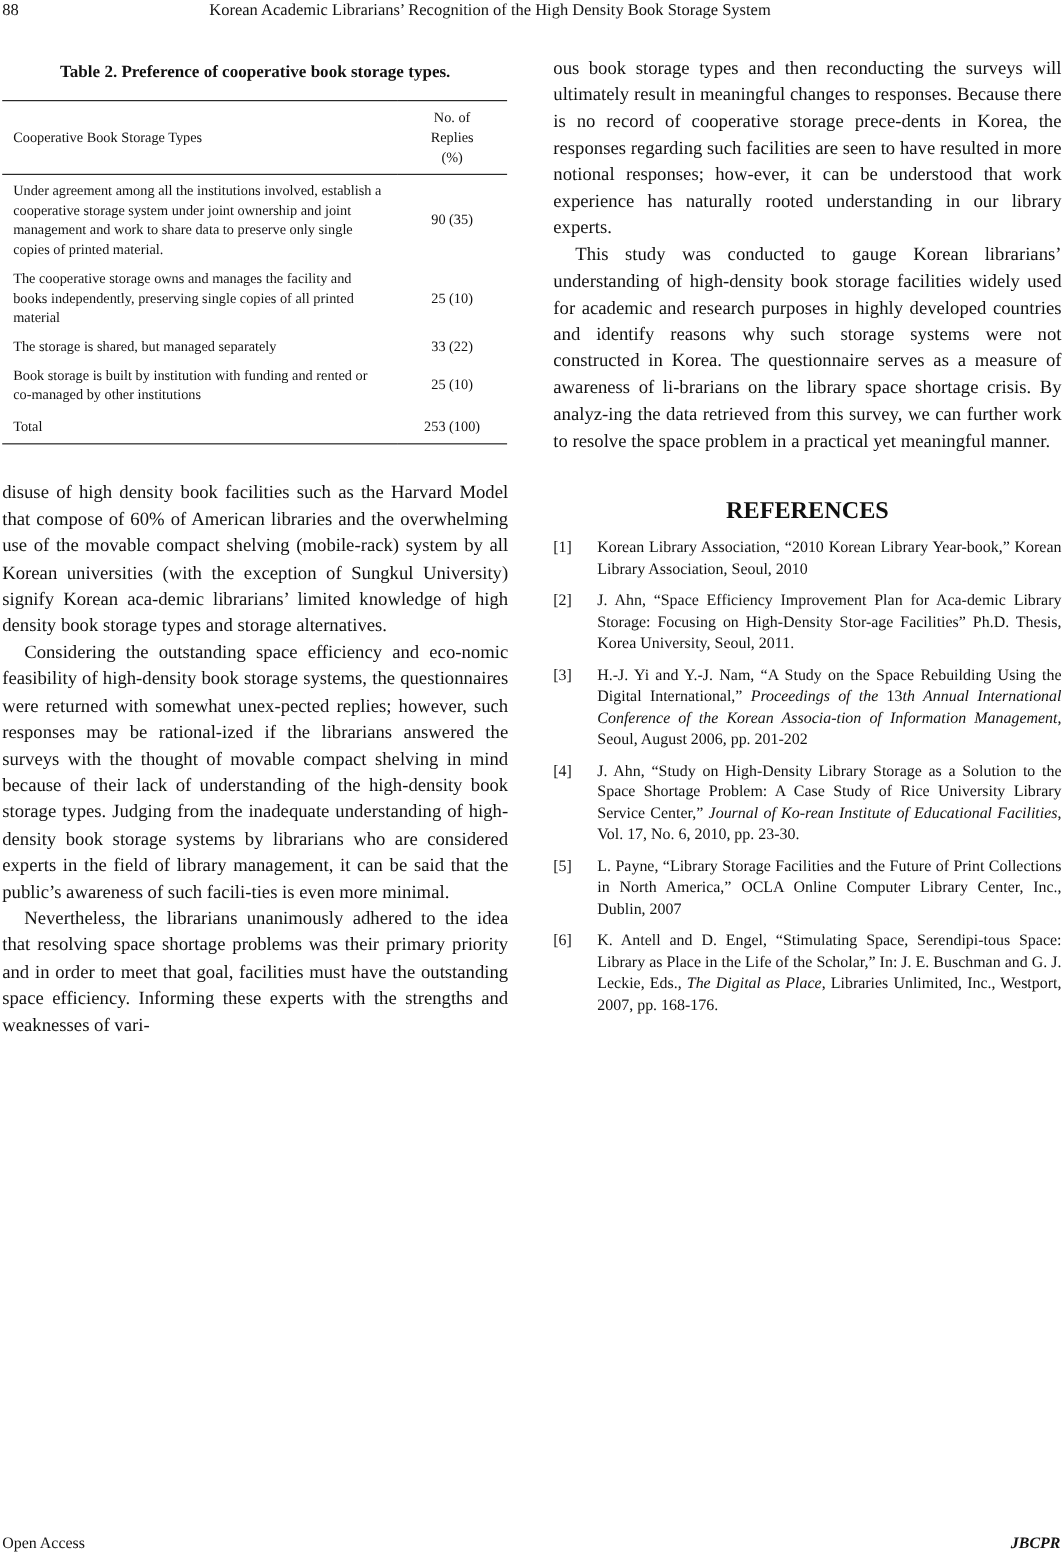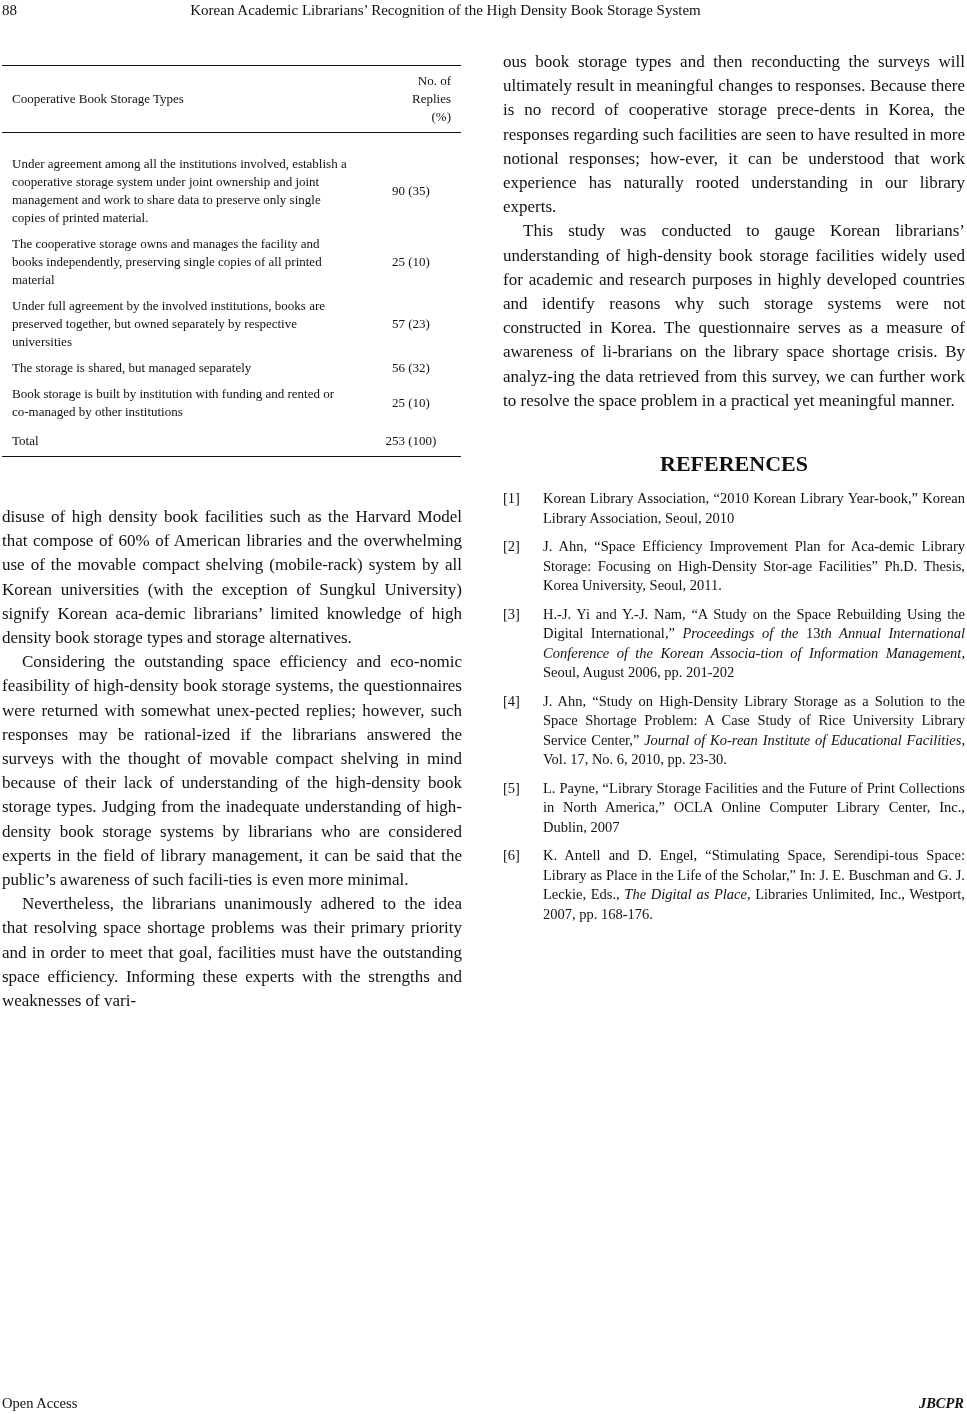--- a/index.html
+++ b/index.html
@@ -21,32 +21,32 @@
   
   .table-caption {
     font-weight: bold; font-size: 15.5px; text-align: center; margin: 6px 0 0 0; line-height: 20px;
   }
   table.t2 {
     width: 459px; border-collapse: collapse; margin-top: 15px; font-size: 13px; line-height: 18px;
   }
   table.t2 thead tr { border-top: 1.3px solid #111; border-bottom: 1.3px solid #111; }
   table.t2 th { font-weight: normal; vertical-align: middle; padding: 6px 10px; }
   table.t2 th.c1 { text-align: left; }
-  table.t2 th.c2 { text-align: right; width: 80px; }
+  table.t2 th.c2 { text-align: center; width: 80px; }
   table.t2 td { vertical-align: middle; padding: 3px 10px 5px 10px; }
   table.t2 td.c2 { text-align: center; white-space: nowrap; }
-  table.t2 tbody tr:first-child td { padding-top: 22px; }
+  table.t2 tbody tr:first-child td { padding-top: 5px; }
   table.t2 tr.total { border-bottom: 1.3px solid #111; }
   table.t2 tr.total td { padding-top: 6px; padding-bottom: 6px; }
 
   p.body {
     margin: 0; font-size: 17px; line-height: 24.2px; text-align: justify;
   }
   p.body.indent { text-indent: 20px; }
-  .col-left .body-block { margin-top: 48px; }
+  .col-left .body-block { margin-top: 32px; }
 
   .refs-heading {
     text-align: center; font-weight: bold; font-size: 22px; margin: 36px 0 10px 0; line-height: 30px;
   }
   .ref {
     display: flex; font-size: 14.5px; line-height: 19.5px; margin-bottom: 9px;
   }
   .ref .num { width: 40px; flex: none; }
   .ref .txt { flex: 1; text-align: justify; }
   .ref em { font-style: italic; }
@@ -59,20 +59,21 @@
 </style>
 </head>
 <body>
 
 <div class="running-head">
   <span class="page-num">88</span>
   <span class="title">Korean Academic Librarians’ Recognition of the High Density Book Storage System</span>
 </div>
 
 <div class="col col-left">
+  <div class="table-caption">Table 2. Preference of cooperative book storage types.</div>
   <table class="t2">
     <thead>
       <tr>
         <th class="c1">Cooperative Book Storage Types</th>
         <th class="c2">
           <span>No. of</span><br>
           <span>Replies</span><br>
           <span>(%)</span>
         </th>
       </tr>
@@ -80,26 +81,22 @@
     <tbody>
       <tr>
         <td class="c1">Under agreement among all the institutions involved, establish a cooperative storage system under joint ownership and joint management and work to share data to preserve only single copies of printed material.</td>
         <td class="c2">90 (35)</td>
       </tr>
       <tr>
         <td class="c1">The cooperative storage owns and manages the facility and books independently, preserving single copies of all printed material</td>
         <td class="c2">25 (10)</td>
       </tr>
       <tr>
-        <td class="c1">Under full agreement by the involved institutions, books are preserved together, but owned separately by respective universities</td>
-        <td class="c2">57 (23)</td>
-      </tr>
-      <tr>
         <td class="c1">The storage is shared, but managed separately</td>
-        <td class="c2">56 (32)</td>
+        <td class="c2">33 (22)</td>
       </tr>
       <tr>
         <td class="c1">Book storage is built by institution with funding and rented or co-managed by other institutions</td>
         <td class="c2">25 (10)</td>
       </tr>
       <tr class="total">
         <td class="c1">Total</td>
         <td class="c2">253 (100)</td>
       </tr>
     </tbody>

